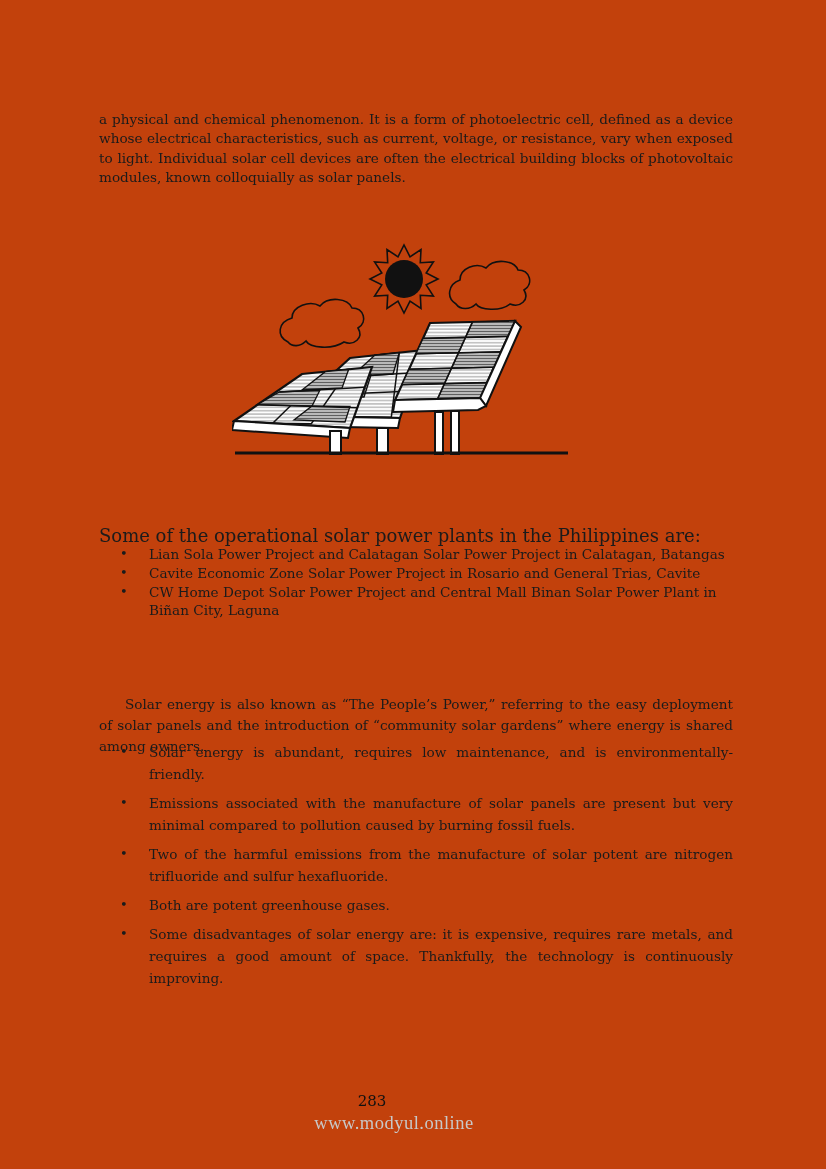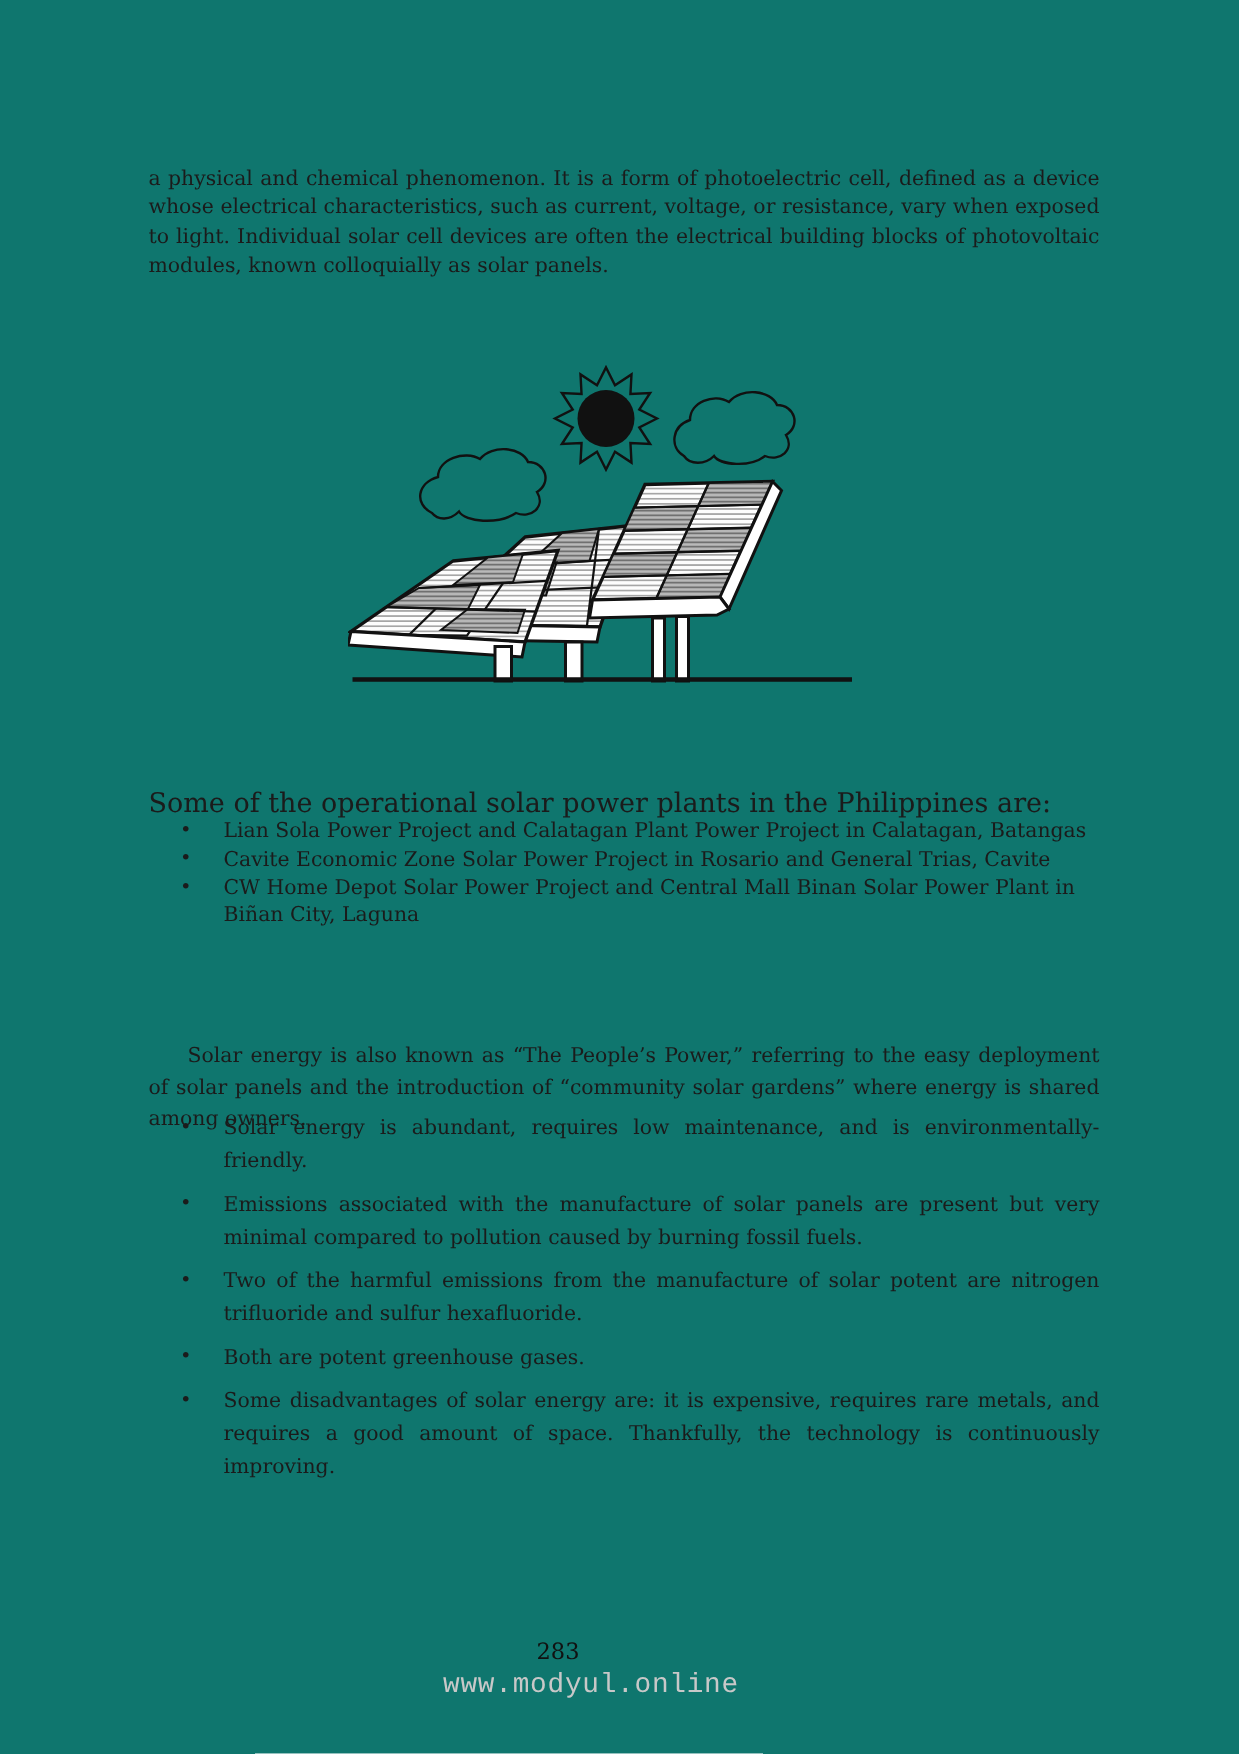--- a/index.html
+++ b/index.html
@@ -1,17 +1,17 @@
 <!DOCTYPE html>
 <html><head>
 <meta charset="utf-8">
 <style>
   html,body { margin:0; padding:0; background:#ffffff; }
   .page {
-    position:relative; width:826px; height:1169px; background:#0f766e;
+    position:relative; width:826px; height:1169px; background:#c2410c;
     font-family:"DejaVu Serif","Liberation Serif",serif; color:#1b1b1b;
     overflow:hidden;
   }
   .para {
     position:absolute; left:99px; width:634px;
     font-size:13.6px; line-height:19.6px; text-align:justify;
   }
   #paragraph-1 { top:96px; }
   #illustration-wrap { position:absolute; left:232px; top:222px; width:362px; height:242px; }
   #intro-line { position:absolute; left:99px; top:508px; width:634px; font-size:18px; line-height:19px; }
@@ -22,21 +22,21 @@
   #facts-list .li { margin-bottom:7px; text-align:justify; }
   .bullet { position:absolute; left:21px; top:0; font-size:13px; }
   #paragraph-2 { top:680px; line-height:21px; text-indent:26px; }
   #page-number {
     position:absolute; left:0; top:1092px; width:744px; text-align:center;
     font-size:15px; color:#111;
   }
   #watermark {
     position:absolute; left:0; top:1113px; width:788px; text-align:center;
     font-size:18.5px; letter-spacing:0.5px; color:#c8c8c8;
-    font-family:Liberation Mono, monospace;
+    font-family:Liberation Serif, serif;
   }
   svg .ln { stroke:#111; fill:none; }
 </style>
 </head>
 <body>
 
 <div class="page">
 
   <p id="paragraph-1" class="para">a physical and chemical phenomenon. It is a form of photoelectric cell, defined as a device whose electrical characteristics, such as current, voltage, or resistance, vary when exposed to light. Individual solar cell devices are often the electrical building blocks of photovoltaic modules, known colloquially as solar panels.</p>
 
@@ -109,21 +109,21 @@
 
       <line x1="3" y1="231" x2="336" y2="231" stroke="#111" stroke-width="3"></line>
     </svg>
   </div>
 
   <p id="intro-line">Some of the operational solar power plants in the Philippines are:</p>
 
   <div id="plants-list" class="ul">
     <div class="li">
       <span class="bullet">•</span>
-      <span>Lian Sola Power Project and Calatagan Plant Power Project in Calatagan, Batangas</span>
+      <span>Lian Sola Power Project and Calatagan Solar Power Project in Calatagan, Batangas</span>
     </div>
     <div class="li">
       <span class="bullet">•</span>
       <span>Cavite Economic Zone Solar Power Project in Rosario and General Trias, Cavite</span>
     </div>
     <div class="li">
       <span class="bullet">•</span>
       <span>CW Home Depot Solar Power Project and Central Mall Binan Solar Power Plant in Biñan City, Laguna</span>
     </div>
   </div>

